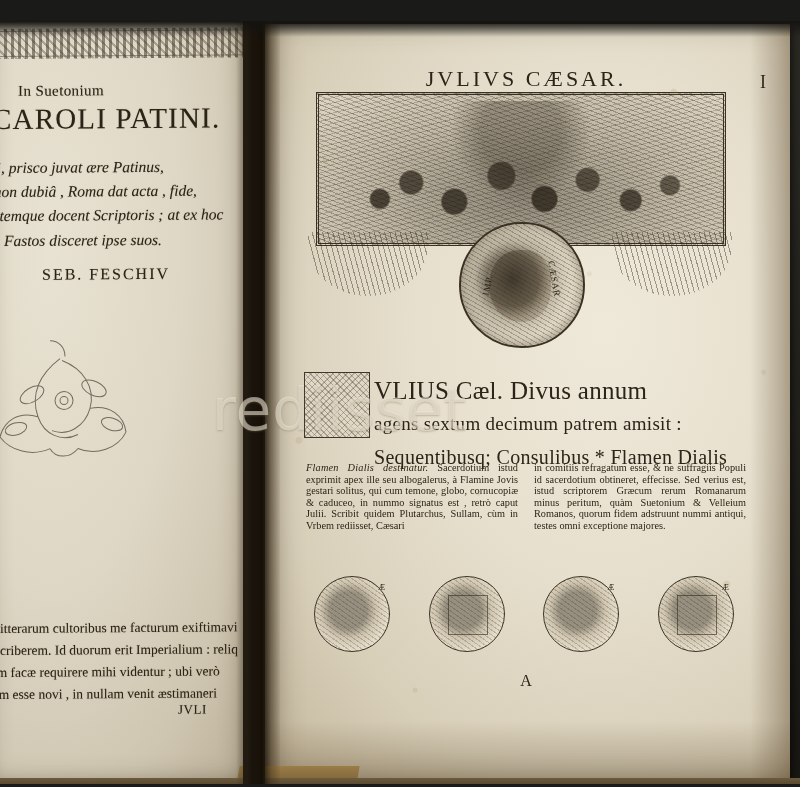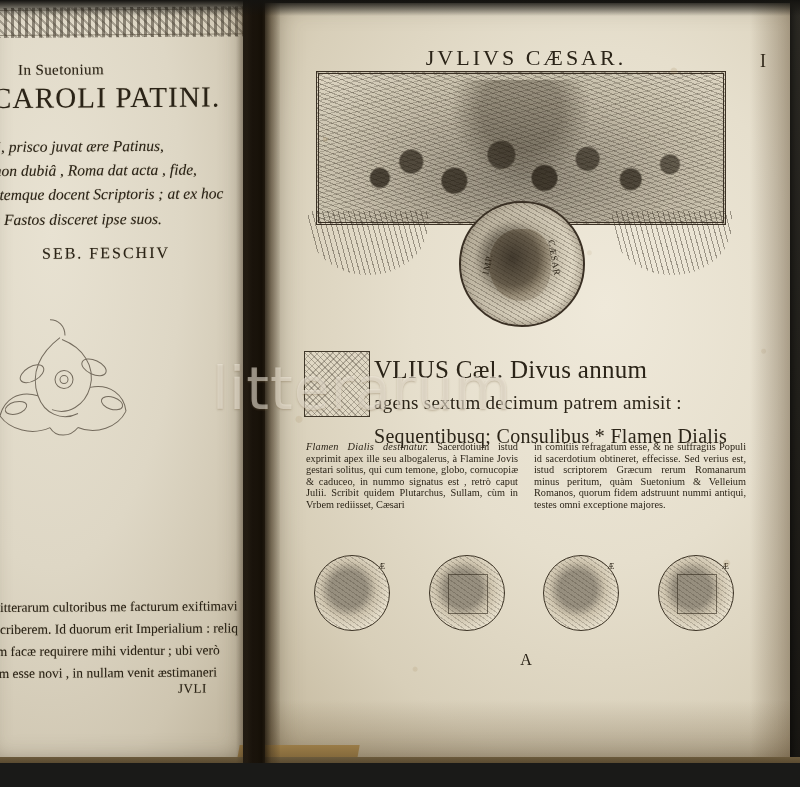--- a/index.html
+++ b/index.html
@@ -7,20 +7,21 @@
     padding: 0;
     background: #1a1a18;
   }
   #page {
     position: relative;
     width: 800px;
     height: 763px;
     overflow: hidden;
     background: #0d0d0c;
     font-family: "Liberation Serif", serif;
+    margin-top: 21px;
   }
 
   
   .book-photo {
     position: absolute;
     inset: 0;
     background:
       linear-gradient(90deg, #3a3630 0%, #26231e 2%, #100f0d 4%, #05050400 7%),
       linear-gradient(180deg, #2c2a24 0%, #191713 100%);
   }
@@ -493,14 +494,14 @@
       <div class="foxing"></div>
       <div class="edge-dark-right"></div>
       <div class="edge-dark-bottom"></div>
     </div>
   </div>
 
   <div class="book-edge2"></div>
   <div class="book-edge"></div>
   <div class="top-dark"></div>
 
-  <div class="watermark">litterarum</div>
+  <div class="watermark">rediisset</div>
 </div>
 
 </body></html>

